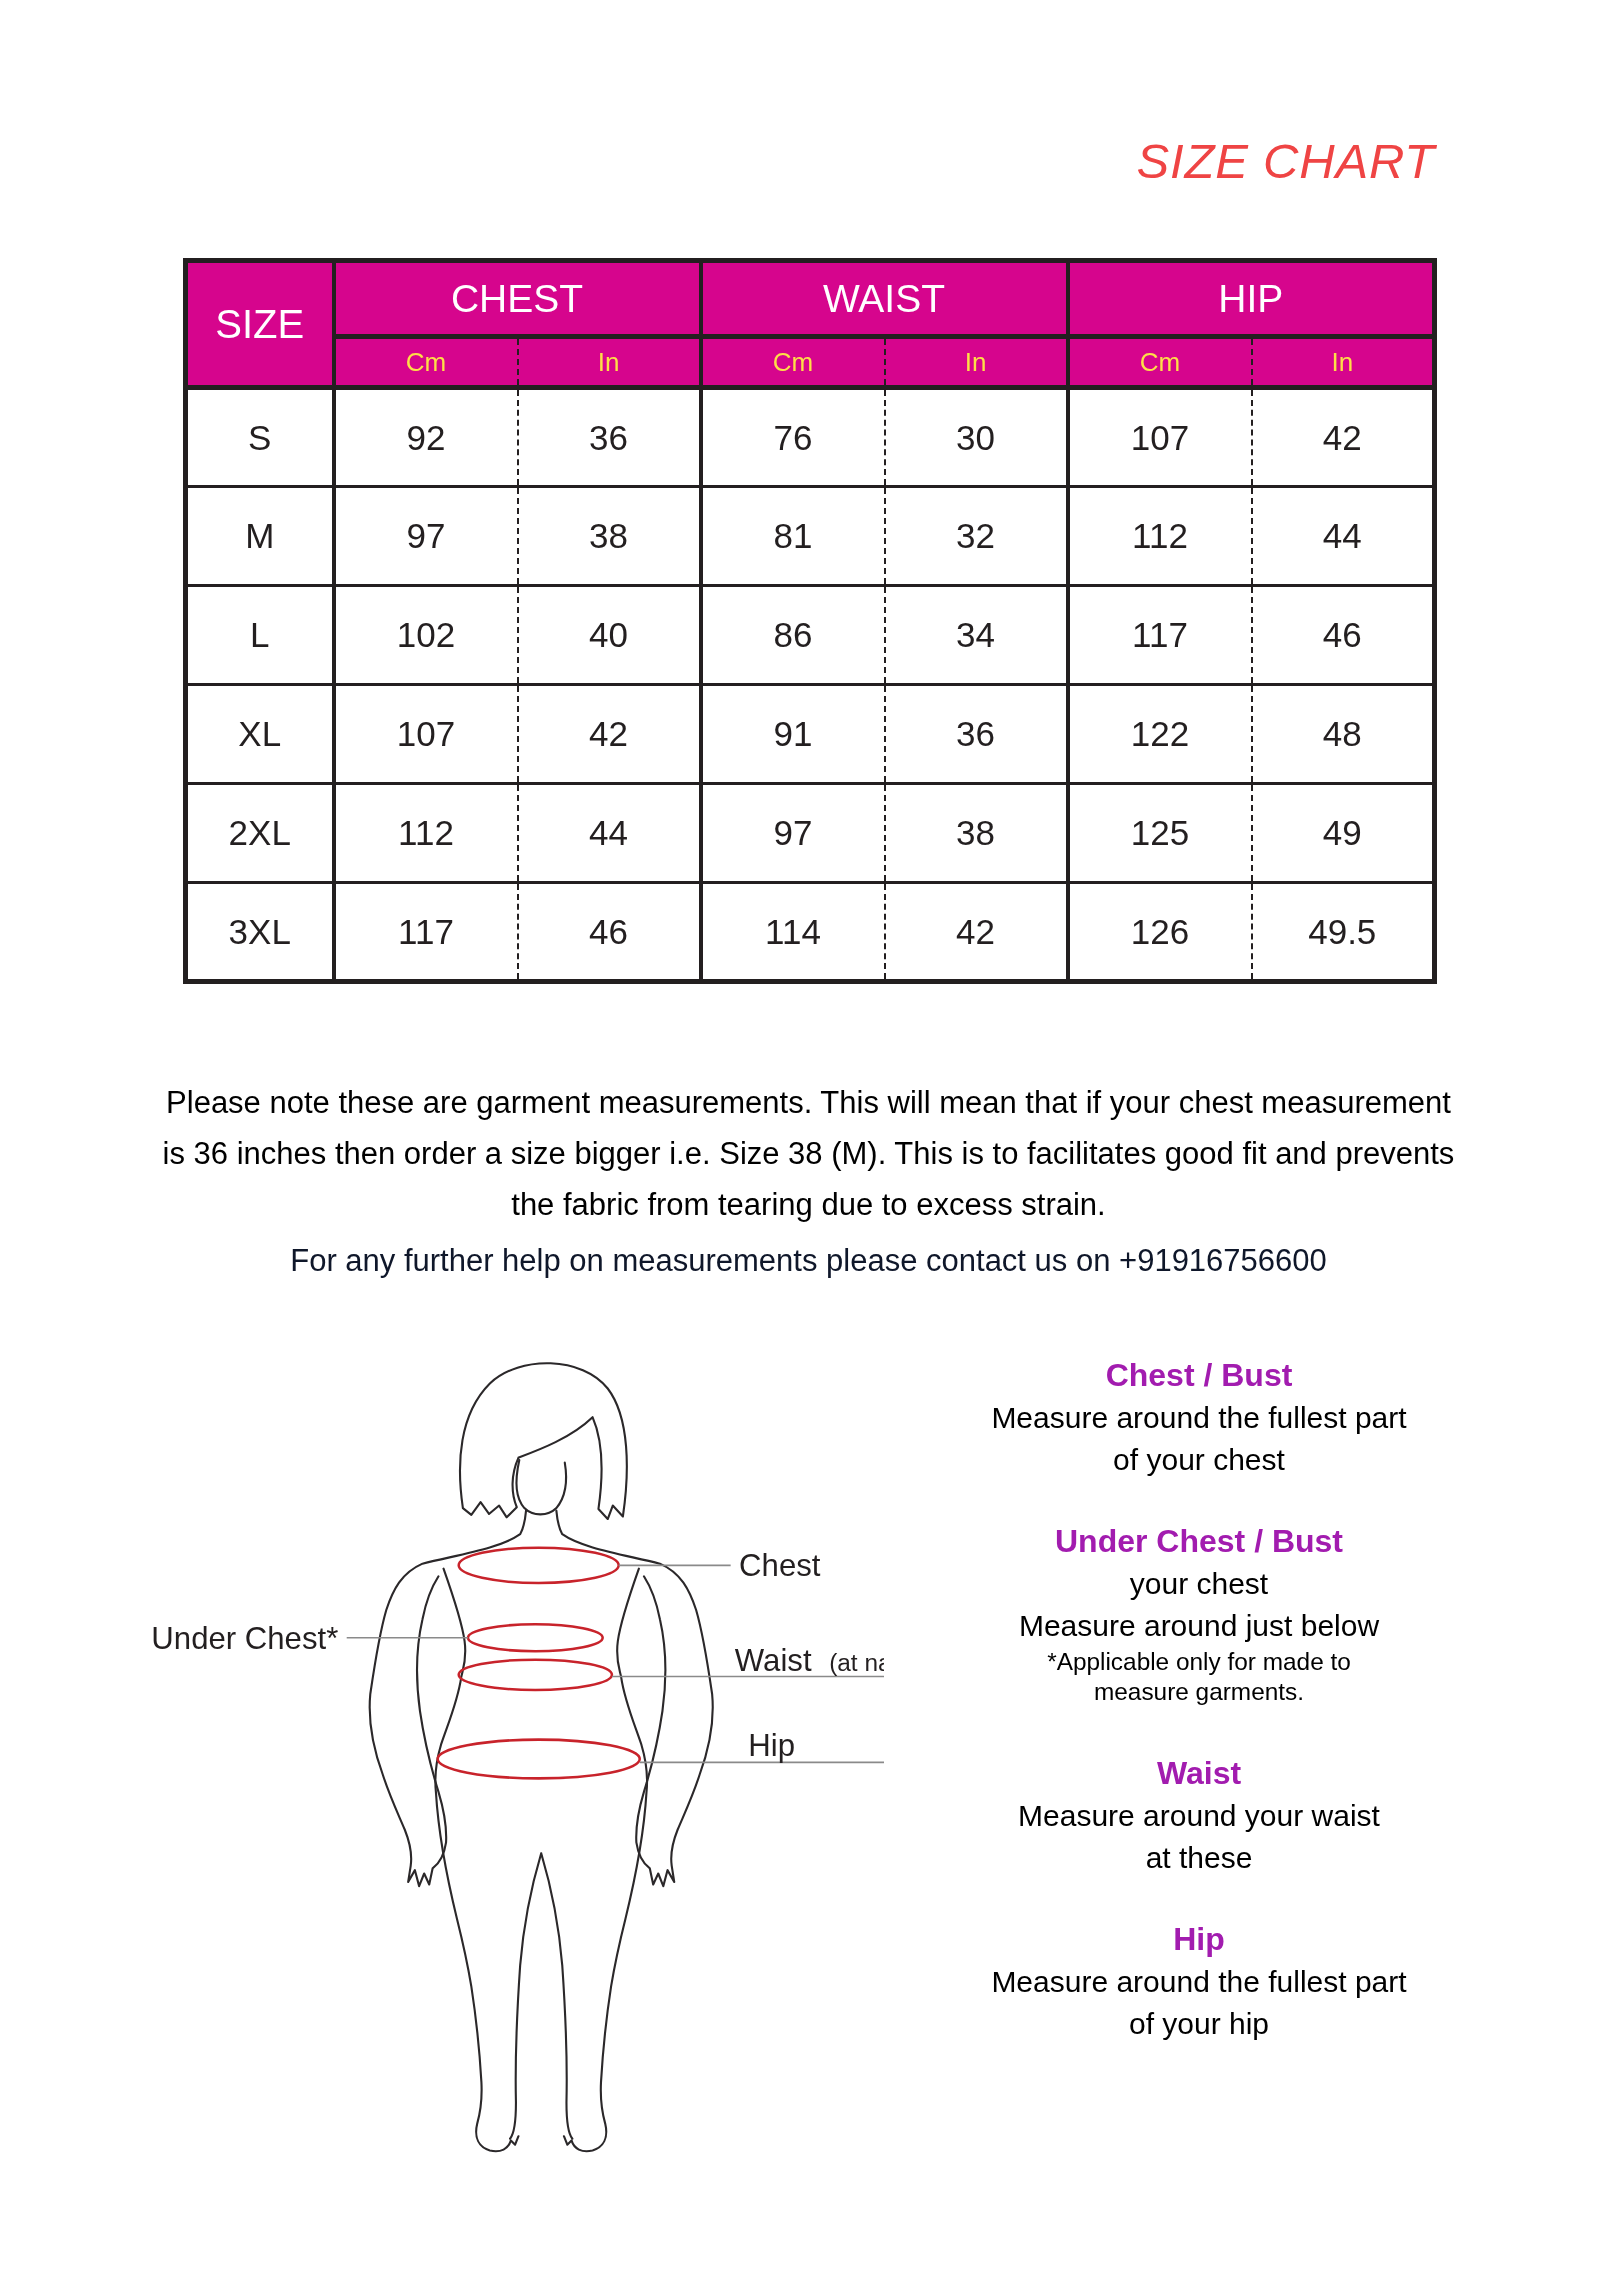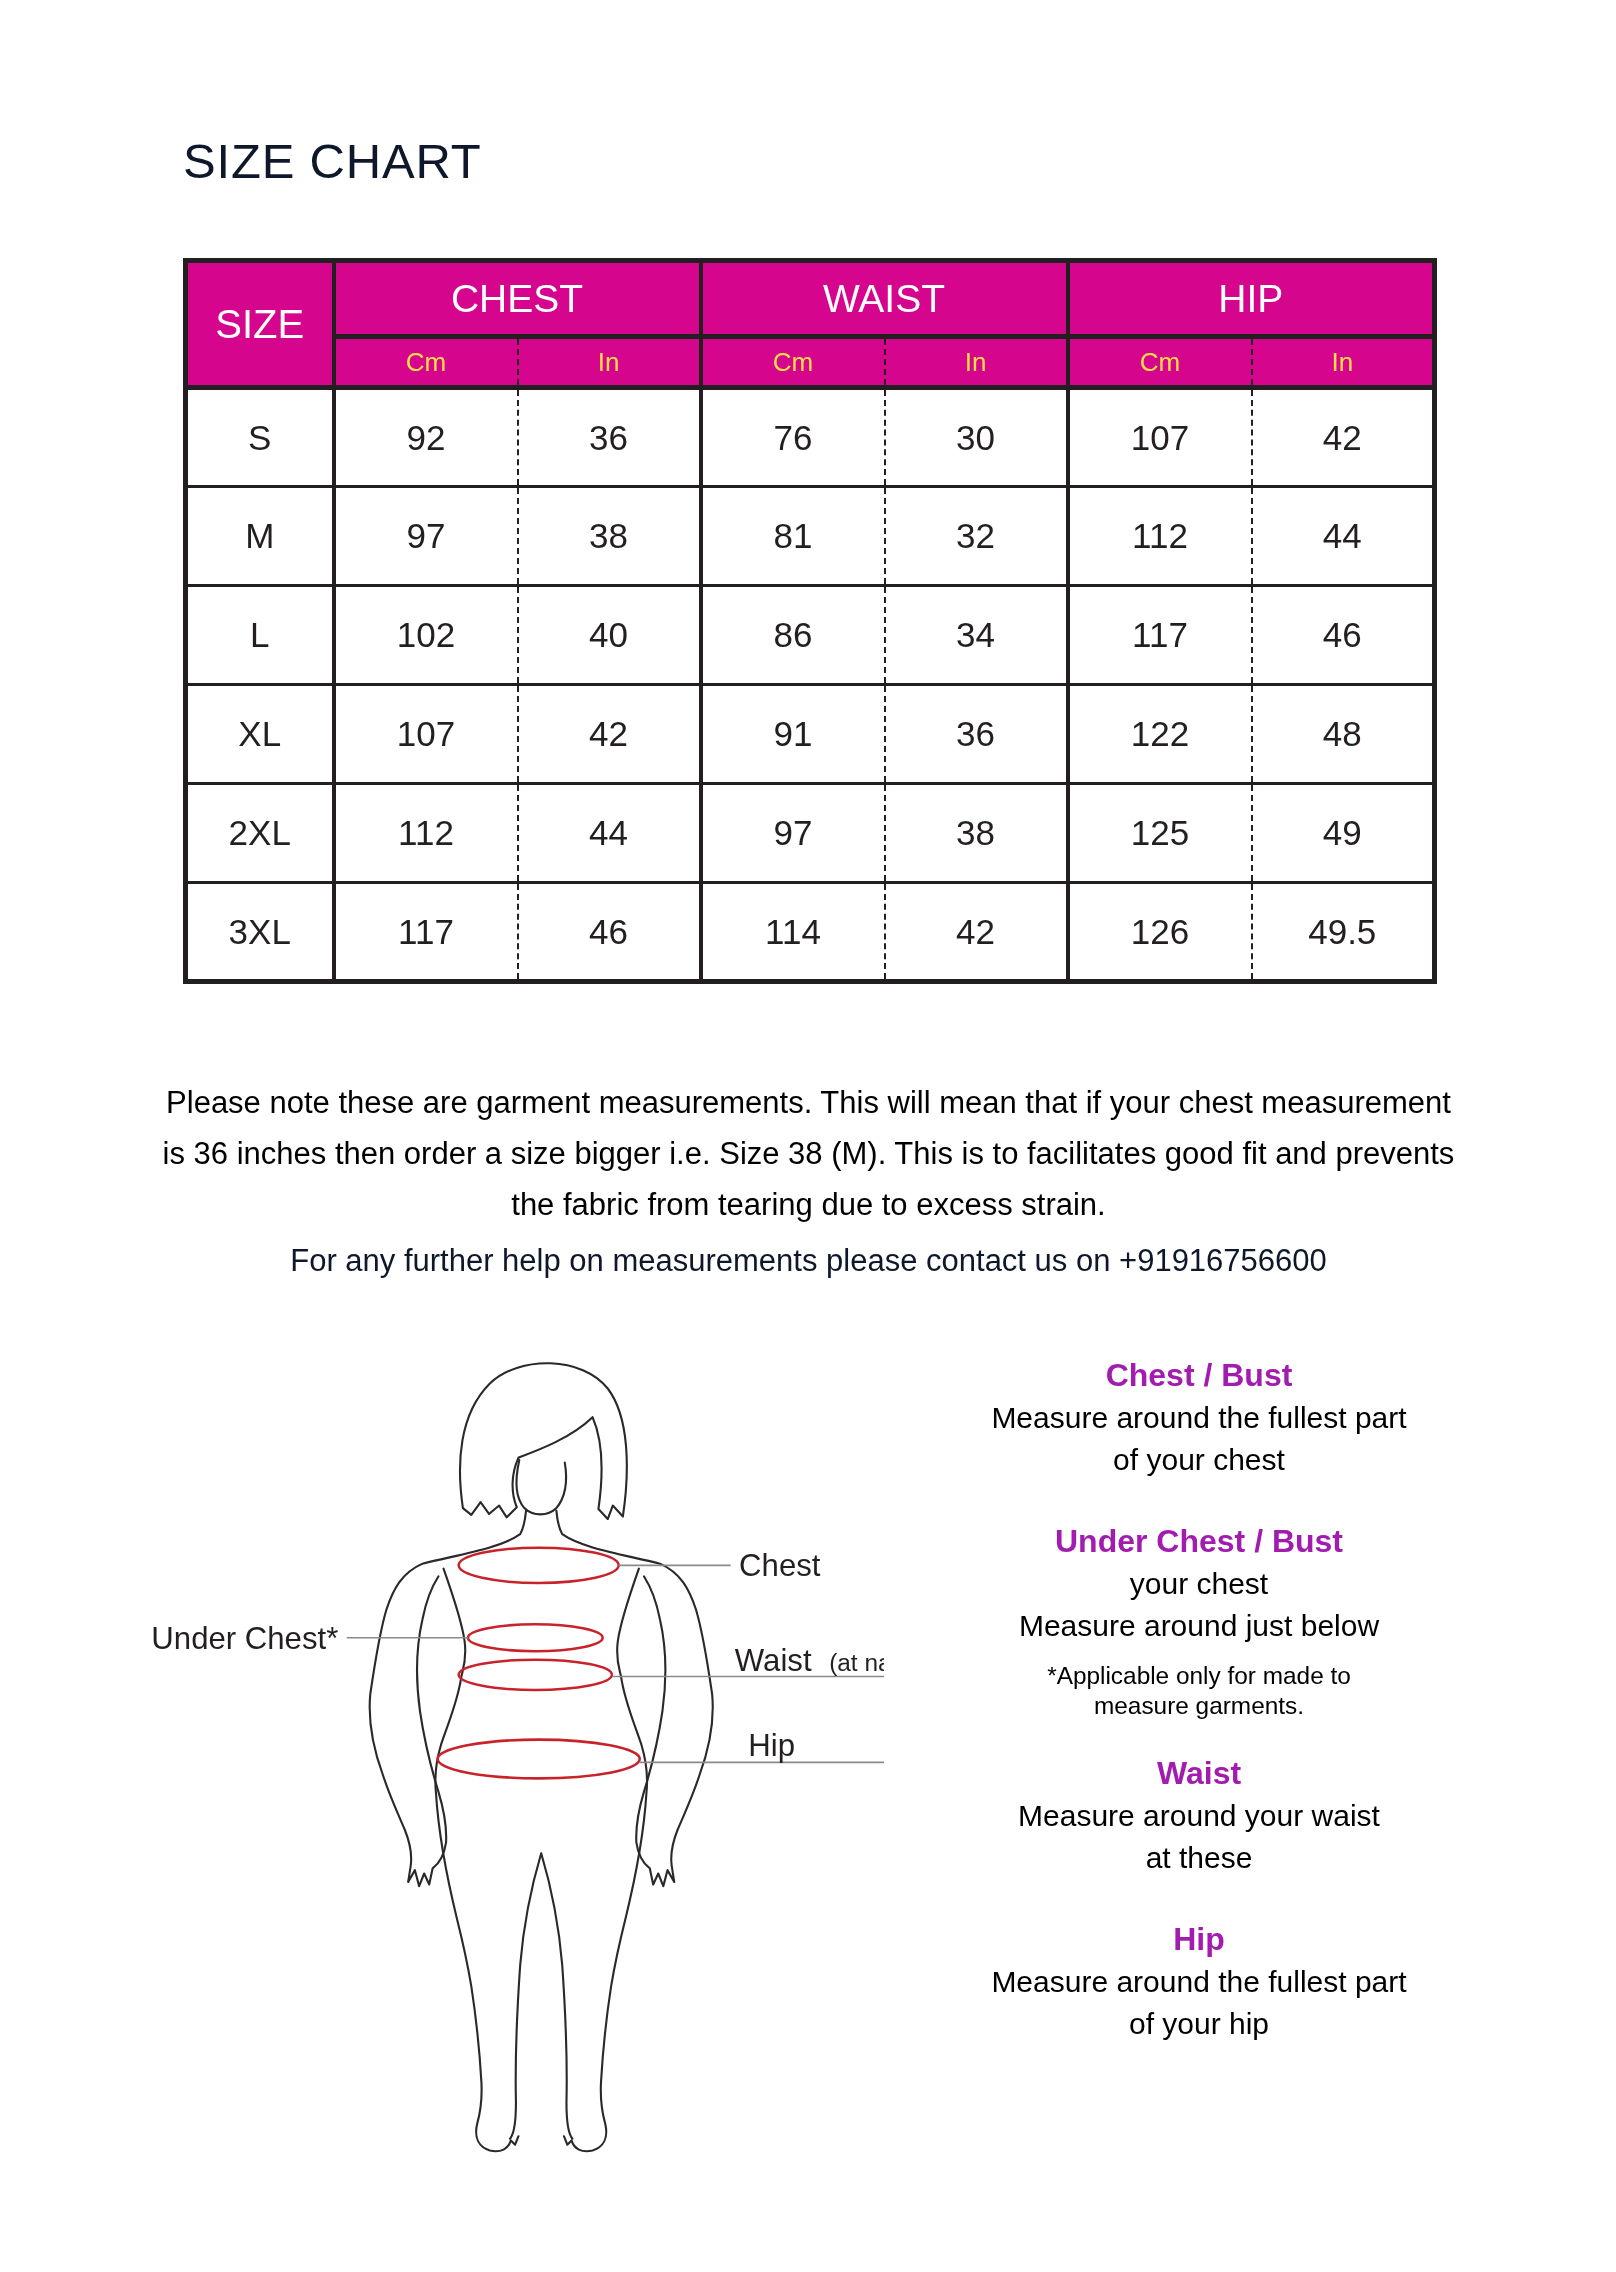--- a/index.html
+++ b/index.html
@@ -7,22 +7,22 @@
     --ink:#231F20;
     --red:#C8232B;
     --gray:#8A8A8A;
   }
   *{margin:0;padding:0;box-sizing:border-box;}
   html,body{background:#ffffff;}
   body{font-family:"Liberation Sans",sans-serif;color:#000;}
   .page{position:relative;width:1616px;height:2273px;background:#fff;overflow:hidden;}
 
   
-  .title{position:absolute;left:183px;top:133px;width:1252px;text-align:left;
-         font-size:49px;font-weight:400;letter-spacing:0.8px;color:#0f172a;}
+  .title{position:absolute;left:183px;top:133px;width:1252px;text-align:right;
+         font-size:49px;font-weight:400;letter-spacing:0.8px;color:#ef4444;font-style:italic;}
 
   
   table.size-table{position:absolute;left:183px;top:258px;width:1252px;
         border-collapse:collapse;table-layout:fixed;border:5.9px solid var(--ink);padding-left:45px;}
   .size-table th,.size-table td{text-align:center;vertical-align:middle;font-weight:400;}
   .size-table .group-head{height:76px;background:var(--pink);color:#fff;font-size:39px;}
   .size-table .size-head{background:var(--pink);color:#fff;font-size:40px;}
   .size-table .units-row th{height:51px;background:var(--pink);color:#fde047;font-size:26px;
         border-top:5px solid var(--ink);font-weight:400;}
   .size-table thead{border-bottom:5.9px solid var(--ink);}
@@ -41,21 +41,21 @@
   svg.figure{position:absolute;left:126px;top:1338px;}
   svg.figure text{font-family:"Liberation Sans",sans-serif;fill:var(--ink);}
   .lbl{font-size:37px;}
   .lbl-small{font-size:29px;}
 
   
   .guide{position:absolute;left:934px;top:0;width:530px;}
   .g-sec{position:absolute;left:0;width:530px;text-align:center;color:#000;}
   .g-sec h3{font-size:32px;font-weight:700;line-height:44px;color:#a21caf;}
   .g-line{font-size:30px;line-height:42px;}
-  .g-note{font-size:24.4px;line-height:30px;margin-top:14px;}
+  .g-note{font-size:24.4px;line-height:30px;margin-top:0;}
   .sec-chest{top:1353px;}
   .sec-underchest{top:1519px;}
   .sec-waist{top:1751px;}
   .sec-hip{top:1917px;}
 </style>
 </head>
 <body>
 
 <div class="page">
 

